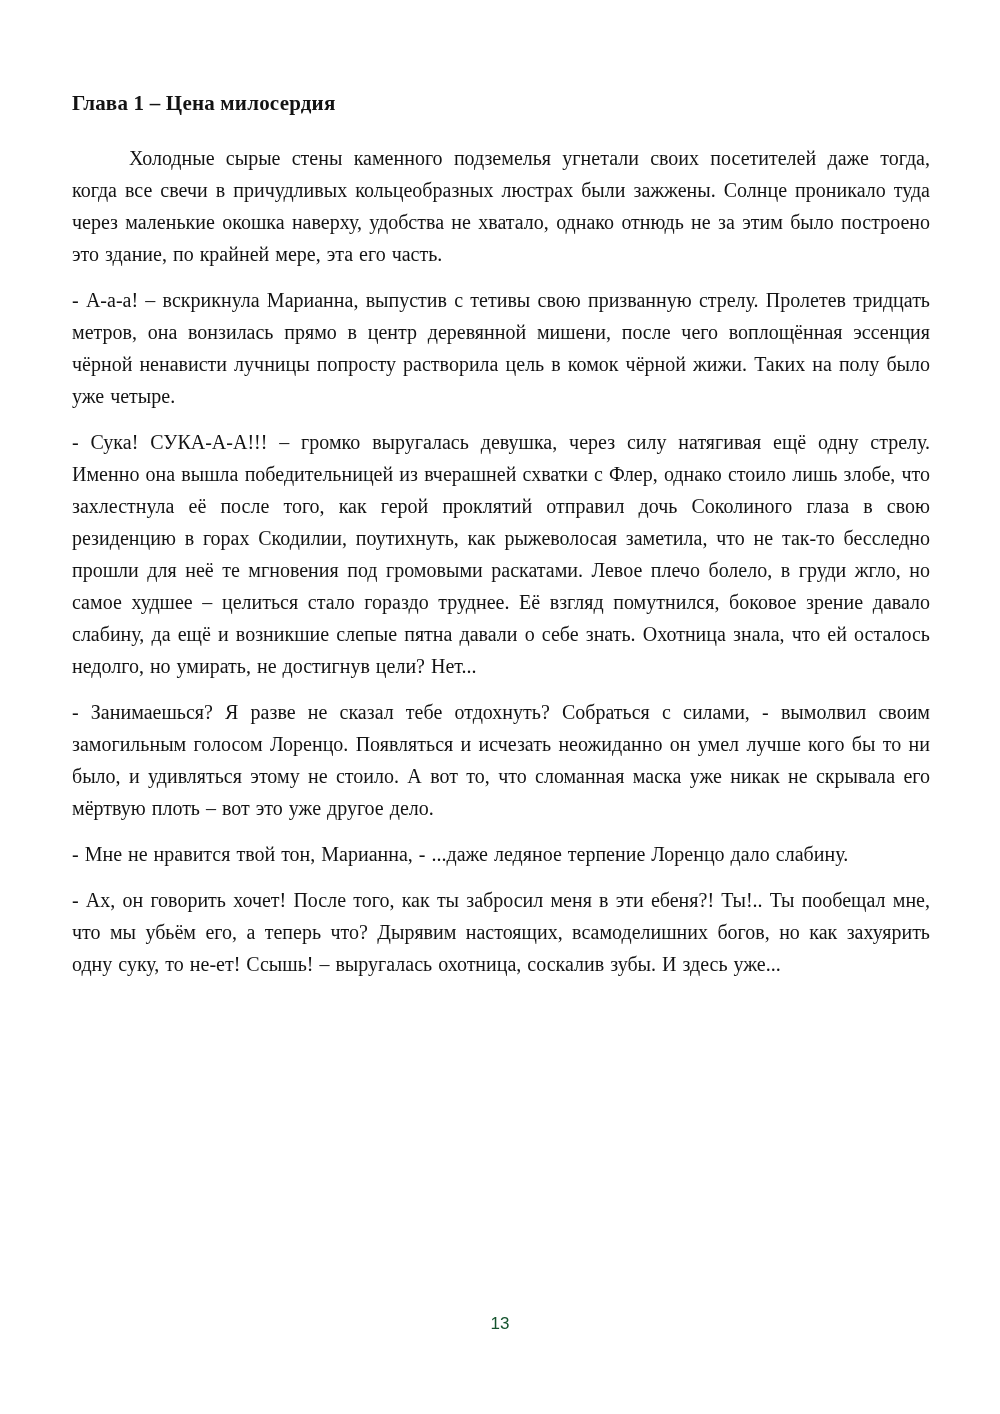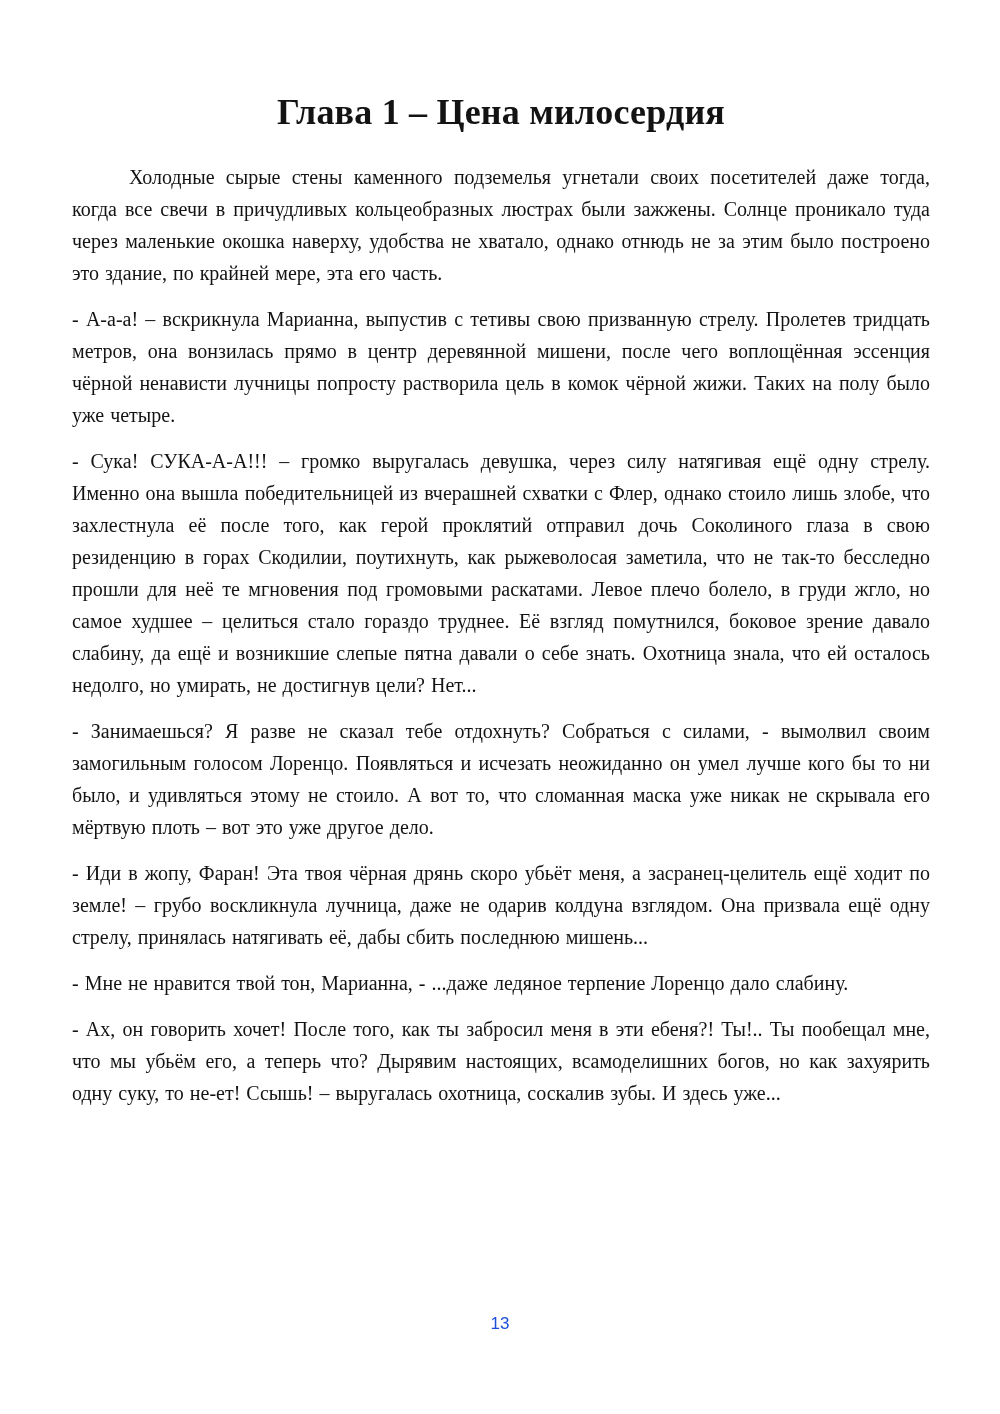--- a/index.html
+++ b/index.html
@@ -14,22 +14,22 @@
     margin: 0 auto;
     background: #ffffff;
     color: #131313;
     font-family: "Liberation Serif", serif;
     box-sizing: border-box;
     padding: 90px 70px 0 72px;
     overflow: hidden;
   }
   .chapter-title {
     margin: 0 0 26px 0;
-    text-align: center;
-    font-size: 36px;
+    text-align: left;
+    font-size: 21px;
     font-weight: bold;
     line-height: 1.25;
     letter-spacing: 0.2px;
   }
   .body-text p {
     margin: 0 0 14px 0;
     font-size: 20px;
     line-height: 32px;
     text-align: justify;
     word-spacing: 1px;
@@ -38,35 +38,34 @@
     text-indent: 57px;
   }
   .page-number {
     position: absolute;
     left: 0;
     bottom: 80px;
     width: 100%;
     text-align: center;
     font-family: "Liberation Sans", sans-serif;
     font-size: 17px;
-    color: #1d4ed8;
+    color: #14532d;
   }
 </style>
 </head>
 <body>
 
 <div class="page">
 
   <h1 class="chapter-title">Глава 1 – Цена милосердия</h1>
 
   <div class="body-text">
     <p class="indent-first">Холодные сырые стены каменного подземелья угнетали своих посетителей даже тогда, когда все свечи в причудливых кольцеобразных люстрах были зажжены. Солнце проникало туда через маленькие окошка наверху, удобства не хватало, однако отнюдь не за этим было построено это здание, по крайней мере, эта его часть.</p>
     <p>- А-а-а! – вскрикнула Марианна, выпустив с тетивы свою призванную стрелу. Пролетев тридцать метров, она вонзилась прямо в центр деревянной мишени, после чего воплощённая эссенция чёрной ненависти лучницы попросту растворила цель в комок чёрной жижи. Таких на полу было уже четыре.</p>
     <p>- Сука! СУКА-А-А!!! – громко выругалась девушка, через силу натягивая ещё одну стрелу. Именно она вышла победительницей из вчерашней схватки с Флер, однако стоило лишь злобе, что захлестнула её после того, как герой проклятий отправил дочь Соколиного глаза в свою резиденцию в горах Скодилии, поутихнуть, как рыжеволосая заметила, что не так-то бесследно прошли для неё те мгновения под громовыми раскатами. Левое плечо болело, в груди жгло, но самое худшее – целиться стало гораздо труднее. Её взгляд помутнился, боковое зрение давало слабину, да ещё и возникшие слепые пятна давали о себе знать. Охотница знала, что ей осталось недолго, но умирать, не достигнув цели? Нет...</p>
     <p>- Занимаешься? Я разве не сказал тебе отдохнуть? Собраться с силами, - вымолвил своим замогильным голосом Лоренцо. Появляться и исчезать неожиданно он умел лучше кого бы то ни было, и удивляться этому не стоило. А вот то, что сломанная маска уже никак не скрывала его мёртвую плоть – вот это уже другое дело.</p>
-    <p>- Иди в жопу, Фаран! Эта твоя чёрная дрянь скоро убьёт меня, а засранец-целитель ещё ходит по земле! – грубо воскликнула лучница, даже не одарив колдуна взглядом. Она призвала ещё одну стрелу, принялась натягивать её, дабы сбить последнюю мишень...</p>
     <p>- Мне не нравится твой тон, Марианна, - ...даже ледяное терпение Лоренцо дало слабину.</p>
     <p>- Ах, он говорить хочет! После того, как ты забросил меня в эти ебеня?! Ты!.. Ты пообещал мне, что мы убьём его, а теперь что? Дырявим настоящих, всамоделишних богов, но как захуярить одну суку, то не-ет! Ссышь! – выругалась охотница, соскалив зубы. И здесь уже...</p>
   </div>
 
   <div class="page-number">13</div>
 
 </div>
 
 </body></html>

